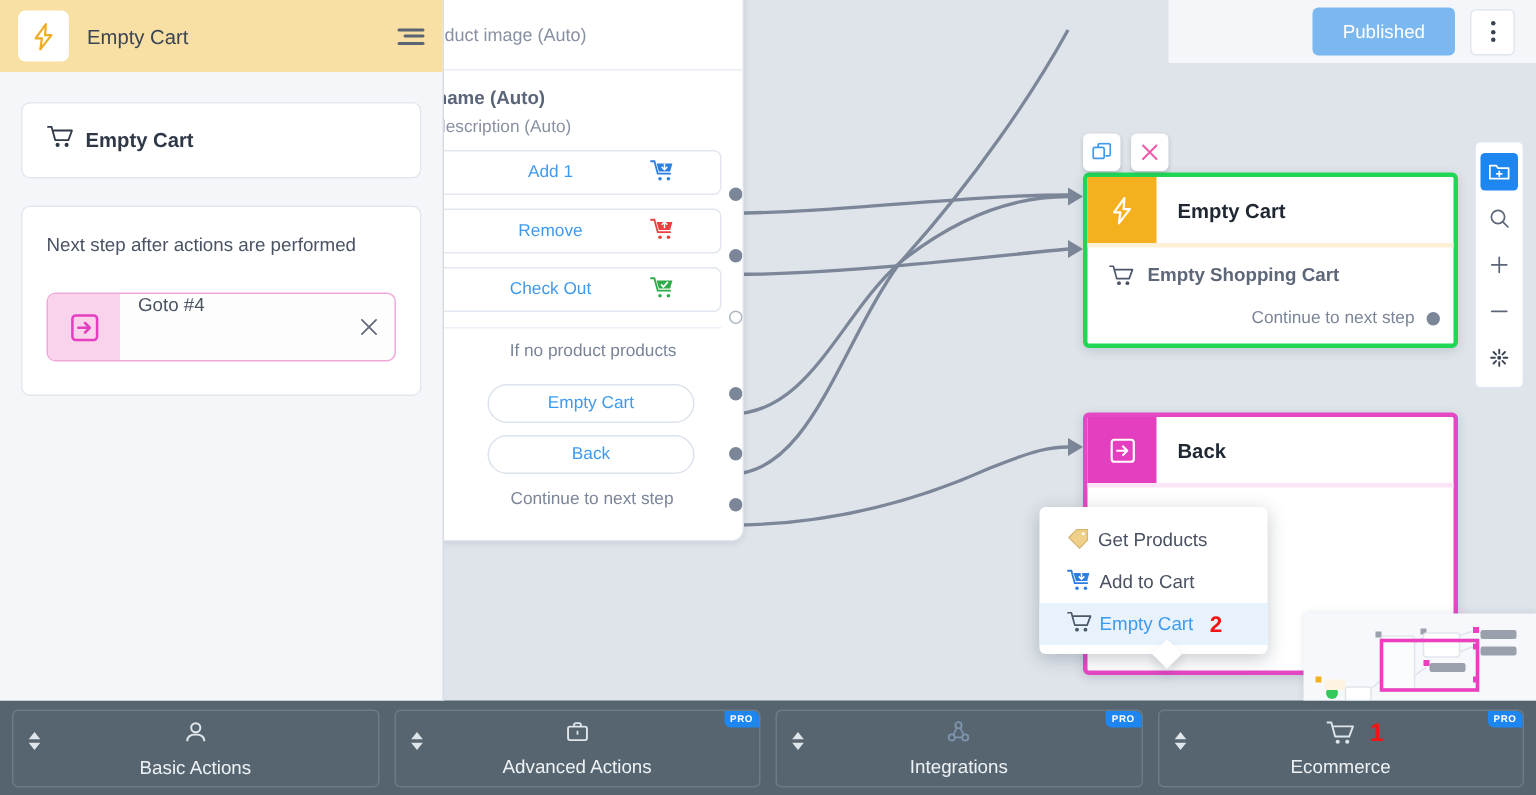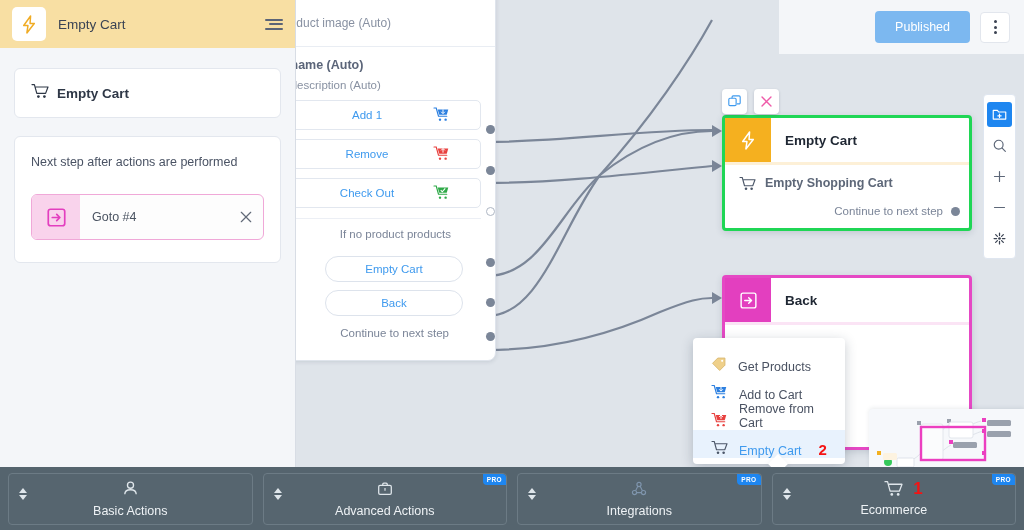--- a/index.html
+++ b/index.html
@@ -39,21 +39,21 @@
   .sb-card {
     margin: 20px 14px 0 14px; background: #fff; border: 1px solid #e3e7ee;
     border-radius: 6px;
   }
   .sb-name-row { display: flex; align-items: center; gap: 8px; padding: 14px 16px; }
   .sb-name-row .txt { font-size: 13.5px; color: #2f3847; font-weight: bold; }
 
   .sb-card2 { margin: 18px 14px 0 14px; background: #fff; border: 1px solid #e3e7ee; border-radius: 6px; padding: 18px 16px 22px; }
   .sb-sub { font-size: 12.5px; color: #4a5364; margin-bottom: 14px; }
   .goto-chip {
-    display: flex; align-items: center; border: 1px solid #f0a8d8;
+    display: flex; border: 1px solid #f0a8d8;
     border-radius: 6px; overflow: hidden; background: #fdfdfd; margin-top: 25px;
   }
   .goto-icon-wrap { width: 48px; height: 44px; background: #f9d3ec; display: flex; align-items: center; justify-content: center; }
   .goto-label { flex: 1; font-size: 12.5px; color: #4b5462; padding-left: 12px; }
   .goto-x { width: 34px; display: flex; align-items: center; justify-content: center; color: #616a78; font-size: 15px; }
 
   
   .mid-node {
     position: absolute; left: 238px; top: -14px; width: 258px;
     background: #fff; border: 1px solid #dfe4ec; border-radius: 8px;
@@ -114,31 +114,31 @@
     position: absolute; background: #8a8f97; border: 1px solid #6d737c;
     border-radius: 6px; z-index: 12;
   }
   .gray-node .gt { font-size: 12.5px; font-weight: bold; color: #15202c; padding: 10px 0 0 14px; }
 
   
   .ctx {
     position: absolute; background: #fff; border-radius: 4px;
     box-shadow: 0 3px 12px rgba(35,50,70,.25); z-index: 60; padding: 8px 0 6px;
   }
-  .ctx-item { display: flex; align-items: flex-end; gap: 11px; height: 28px; padding: 0 16px 0 18px; font-size: 12.5px; color: #4a5262; }
+  .ctx-item { display: flex; align-items: center; gap: 5px; height: 28px; padding: 0 16px 0 18px; font-size: 12.5px; color: #4a5262; }
   .ctx-item.active { background: #e8f2fd; color: #3f9aee; }
   .ctx-num { color: #f51313; font-size: 15px; font-weight: bold; margin-left: 6px; }
   .ctx-arrow {
     position: absolute; bottom: -7px; left: 78px; width: 14px; height: 14px;
     background: #fff; transform: rotate(45deg); box-shadow: 3px 3px 7px rgba(35,50,70,.15);
   }
 
   
   .topbar {
-    position: absolute; right: 0; top: 0; width: 245px; height: 54px;
+    position: absolute; right: 0; top: 0; width: 245px; height: 42px;
     background: #f4f6f9; display: flex; align-items: center; justify-content: flex-end;
     gap: 10px; padding-right: 14px; z-index: 50;
   }
   .pub-btn {
     background: #7cb8f0; color: #fff; font-size: 12.5px; border-radius: 4px;
     padding: 9px 20px;
   }
   .kebab {
     width: 30px; height: 31px; background: #fff; border: 1px solid #e2e6ed; border-radius: 4px;
     display: flex; flex-direction: column; align-items: center; justify-content: center; gap: 2.5px;
@@ -344,32 +344,20 @@
         <span>
           <svg width="17" height="15" viewBox="0 0 22 20">
             <path d="M1 2 h3 l3 11 h11" stroke="#2b7fe0" stroke-width="1.6" fill="none" stroke-linecap="round"></path>
             <path d="M6 4 h14 l-2 7 H8 z" fill="#2b7fe0"></path>
             <path d="M13 4 v5 M10.5 7 l2.5 2.5 l2.5 -2.5" stroke="#fff" stroke-width="1.3" fill="none"></path>
             <circle cx="9" cy="17.5" r="1.6" fill="#2b7fe0"></circle>
               <circle cx="16.5" cy="17.5" r="1.6" fill="#2b7fe0"></circle>
           </svg>
         </span>
         <span>Add to Cart</span>
-      </div>
-      <div class="ctx-item">
-        <span>
-          <svg width="17" height="15" viewBox="0 0 22 20">
-            <path d="M1 2 h3 l3 11 h11" stroke="#e8413f" stroke-width="1.6" fill="none" stroke-linecap="round"></path>
-            <path d="M6 4 h14 l-2 7 H8 z" fill="#e8413f"></path>
-            <path d="M13 9.5 v-5 M10.5 6.5 l2.5 -2.5 l2.5 2.5" stroke="#fff" stroke-width="1.3" fill="none"></path>
-            <circle cx="9" cy="17.5" r="1.6" fill="#e8413f"></circle>
-              <circle cx="16.5" cy="17.5" r="1.6" fill="#e8413f"></circle>
-          </svg>
-        </span>
-        <span>Remove from Cart</span>
       </div>
       <div class="ctx-item active">
         <span>
           <svg width="17" height="15" viewBox="0 0 22 20">
             <path d="M1 2 h3 l3 11 h11 l3 -8 H6" stroke="#4b5668" stroke-width="1.5" fill="none" stroke-linecap="round" stroke-linejoin="round"></path>
             <circle cx="9" cy="17" r="1.7" fill="#4b5668"></circle>
               <circle cx="16.5" cy="17" r="1.7" fill="#4b5668"></circle>
           </svg>
         </span>
         <span>Empty Cart</span>

